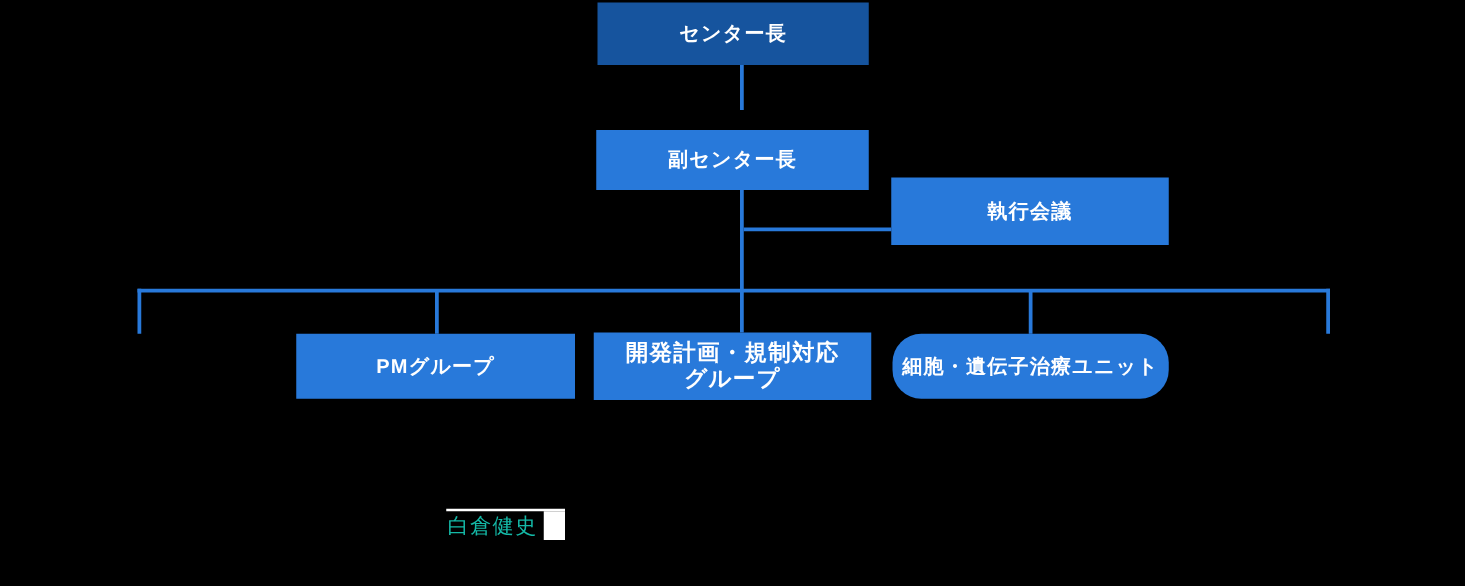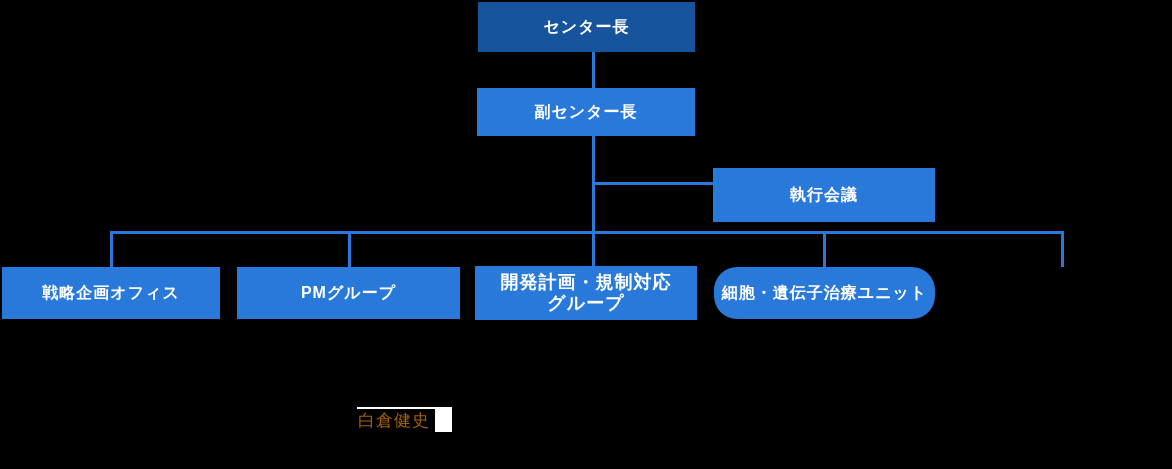--- a/index.html
+++ b/index.html
@@ -26,22 +26,22 @@
     font-size: 16px;
     font-weight: bold;
     letter-spacing: 1px;
     background: #2879DA;
     box-sizing: border-box;
   }
   .node.dark { background: #16549E; }
   .node.two-line { white-space: pre-line; font-size: 18px; line-height: 21px; }
 
   #node-center-director        { left: 478px; top: 2px;   width: 217px; height: 50px; }
-  #node-deputy-center-director { left: 477px; top: 88px;  width: 218px; height: 48px; }
-  #node-executive-meeting      { left: 713px; top: 168px; width: 222px; height: 54px; text-align: right; }
+  #node-deputy-center-director { left: 477px; top: 104px;  width: 218px; height: 48px; }
+  #node-executive-meeting      { left: 713px; top: 142px; width: 222px; height: 54px; text-align: right; }
   #node-strategic-planning     { left: 2px;   top: 267px; width: 218px; height: 52px; }
   #node-pm-group               { left: 237px; top: 267px; width: 223px; height: 52px; }
   #node-dev-regulatory         { left: 475px; top: 266px; width: 222px; height: 54px; }
   #node-cell-gene-unit         { left: 714px; top: 267px; width: 221px; height: 52px; border-radius: 23px; }
   #node-medical-device-unit    { left: 952px; top: 267px; width: 218px; height: 52px; }
 
   
   .line {
     position: absolute;
     background: #2879DA;
@@ -60,21 +60,21 @@
   .caption-topline {
     position: absolute;
     left: 357px; top: 407px;
     width: 95px; height: 2px;
     background: #ffffff;
   }
   .caption-text {
     position: absolute;
     left: 358px; top: 409px;
     width: 72px; height: 23px;
-    color: #a16207;
+    color: #14b8a6;
     font-size: 17px;
     letter-spacing: 1px;
     line-height: 23px;
     white-space: nowrap;
   }
   .caption-block {
     position: absolute;
     left: 435px; top: 409px;
     width: 17px; height: 23px;
     background: #ffffff;
@@ -94,21 +94,20 @@
   <div class="line" id="line-drop-3"></div>
   <div class="line" id="line-drop-4"></div>
   <div class="line" id="line-drop-5"></div>
 
   <div class="node dark" id="node-center-director">センター長</div>
 
   <div class="node" id="node-deputy-center-director">副センター長</div>
 
   <div class="node" id="node-executive-meeting">執行会議</div>
 
-  <div class="node" id="node-strategic-planning">戦略企画オフィス</div>
 
   <div class="node" id="node-pm-group">PMグループ</div>
 
   <div class="node two-line" id="node-dev-regulatory">開発計画・規制対応
 グループ</div>
 
   <div class="node" id="node-cell-gene-unit">細胞・遺伝子治療ユニット</div>
 
 
   <div class="caption-topline"></div>

